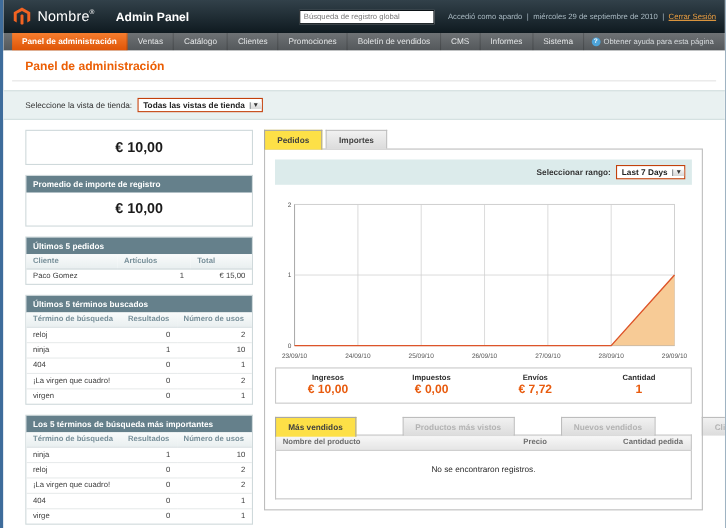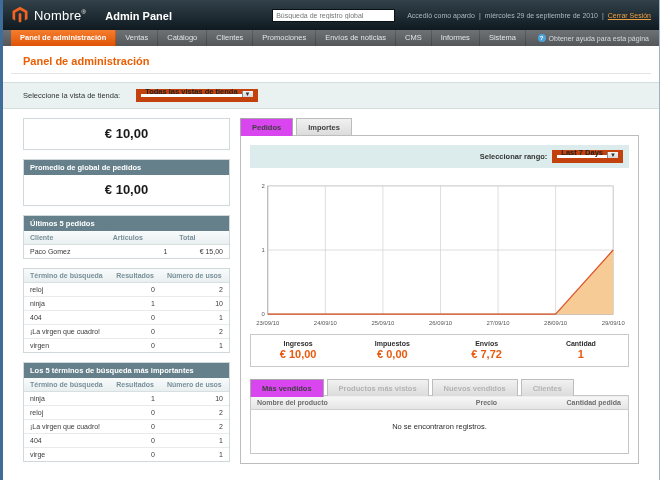--- a/index.html
+++ b/index.html
@@ -22,45 +22,45 @@
   .navbar { height:16px; background:linear-gradient(#6e7275,#53575a); display:flex; align-items:stretch; padding-left:8px; flex:none; }
   .nav-item { font-size:7.5px; color:#e3e5e6; line-height:16px; padding:0 9px; cursor:pointer; white-space:nowrap; border-right:1px solid rgba(0,0,0,.18); }
   .nav-item.active { background:linear-gradient(#f67d2e,#de5406); color:#fff; font-weight:bold; }
   .nav-help { margin-left:auto; display:flex; align-items:center; gap:3px; font-size:7px; color:#d6dadd; padding-right:10px; cursor:pointer; white-space:nowrap; }
   .help-ic { width:8px; height:8px; border-radius:50%; background:#4da3d8; color:#fff; font-size:6px; line-height:8px; text-align:center; font-weight:bold; flex:none; }
 
   
   .main { flex:1; background:#fff; }
   .page-title { color:#eb5e04; font-size:11px; font-weight:bold; padding:9px 20px 6px; }
   .title-rule { border-bottom:1px solid #e3e3e3; margin:0 8px; }
-  .store-bar { margin-top:8px; background:#e9f1f1; border-top:1px solid #d3dfdf; border-bottom:1px solid #d3dfdf; padding:6px 20px; display:flex; align-items:center; gap:16px; font-size:7.5px; color:#333; }
-
-  .fselect { display:inline-flex; align-items:flex-end; border:5px solid #c2410c; background:#fff; height:13px; cursor:pointer; }
+  .store-bar { margin-top:8px; background:#e9f1f1; border-top:1px solid #d3dfdf; border-bottom:1px solid #d3dfdf; padding:6px 20px; display:flex; align-items:center; gap:5px; font-size:7.5px; color:#333; }
+
+  .fselect { display:inline-flex; align-items:center; border:1px solid #c2410c; background:#fff; height:13px; cursor:pointer; }
   .fselect .txt { font-size:7.5px; font-weight:bold; color:#222; line-height:11px; padding:0 4px; white-space:nowrap; }
   .fselect .btn { width:11px; border-left:1px solid #86898c; background:linear-gradient(#f5f5f5,#d7d7d7); display:flex; align-items:center; justify-content:center; font-size:6px; color:#333; }
 
   .columns { display:flex; gap:10px; padding:9px 20px 0; }
   .left-col { width:207px; flex:none; }
   .right-col { flex:1; min-width:0; }
 
   
   .box { border:1px solid #cfd9db; background:#fff; margin-bottom:9px; }
   .box-h { background:#65808b; color:#fff; font-weight:bold; font-size:7.5px; padding:3px 6px; }
   .box-v { text-align:center; font-weight:bold; font-size:13px; color:#1a1a1a; padding:7px 0 8px; }
   .dtable { width:100%; border-collapse:collapse; font-size:7px; color:#3a3a3a; }
   .dtable th { background:linear-gradient(#f9fbfb,#e9eff0); color:#78909a; font-weight:bold; text-align:left; padding:3px 6px; border-bottom:1px solid #d8dfe1; white-space:nowrap; }
   .dtable td { padding:3px 6px; border-bottom:1px solid #e8ebec; white-space:nowrap; }
   .dtable tr:last-child td { border-bottom:none; }
   .num { text-align:right; }
 
   
   .tabs-row { display:flex; position:relative; z-index:2; }
   .tab { font-size:7.5px; font-weight:bold; color:#3f3f3f; padding:4px 11px 3px; border:1px solid #bdbdbd; border-bottom:none; background:linear-gradient(#f1f1f1,#dcdcdc); margin-right:3px; cursor:pointer; white-space:nowrap; }
-  .tab.active { background:#d946ef; border-color:#a8a8a8; padding-bottom:4px; margin-bottom:-1px; }
-  .tab.disabled { color:#b3b3b3; cursor:default; }
+  .tab.active { background:#fde047; border-color:#a8a8a8; padding-bottom:4px; margin-bottom:-1px; }
+  .tab.disabled { color:#b3b3b3; cursor:default;margin-left:39px; }
   .panel { border:1px solid #bdbdbd; background:#fff; padding:9px; position:relative; z-index:1; }
 
   .range-bar { background:#dcebeb; padding:5px 6px; display:flex; justify-content:flex-end; align-items:center; gap:5px; font-size:7.5px; font-weight:bold; color:#333; }
   .chart-wrap { margin:10px 2px 4px; }
   .chart-wrap svg { display:block; width:100%; }
 
   .stats { border:1px solid #c9c9c9; display:flex; text-align:center; padding:5px 0 6px; margin:6px 0 12px; }
   .stat { flex:1; }
   .stat .lb { font-size:7px; font-weight:bold; color:#2e2e2e; }
   .stat .vl { font-size:11px; font-weight:bold; color:#e85b0e; margin-top:1px; }
@@ -92,21 +92,21 @@
       <a class="logout">Cerrar Sesión</a>
     </div>
   </div>
 
   <div class="navbar">
     <a class="nav-item active">Panel de administración</a>
     <a class="nav-item">Ventas</a>
     <a class="nav-item">Catálogo</a>
     <a class="nav-item">Clientes</a>
     <a class="nav-item">Promociones</a>
-    <a class="nav-item">Envíos de noticias</a>
+    <a class="nav-item">Boletín de vendidos</a>
     <a class="nav-item">CMS</a>
     <a class="nav-item">Informes</a>
     <a class="nav-item">Sistema</a>
     <span class="nav-help">
       <span class="help-ic">?</span>
       <span>Obtener ayuda para esta página</span>
     </span>
   </div>
 
   <div class="main">
@@ -123,21 +123,21 @@
 
     <div class="columns">
 
       <div class="left-col">
 
         <div class="box">
           <div class="box-v">€ 10,00</div>
         </div>
 
         <div class="box">
-          <div class="box-h">Promedio de global de pedidos</div>
+          <div class="box-h">Promedio de importe de registro</div>
           <div class="box-v">€ 10,00</div>
         </div>
 
         <div class="box">
           <div class="box-h">Últimos 5 pedidos</div>
           <table class="dtable">
             <thead>
                 <tr>
               <th>Cliente</th>
               <th class="num">Artículos</th>
@@ -148,20 +148,21 @@
               <tr>
                 <td>Paco Gomez</td>
                 <td class="num">1</td>
                 <td class="num">€ 15,00</td>
               </tr>
             </tbody>
           </table>
         </div>
 
         <div class="box">
+          <div class="box-h">Últimos 5 términos buscados</div>
           <table class="dtable">
             <thead>
                 <tr>
               <th>Término de búsqueda</th>
               <th class="num">Resultados</th>
               <th class="num">Número de usos</th>
             </tr>
               </thead>
             <tbody>
               <tr>

